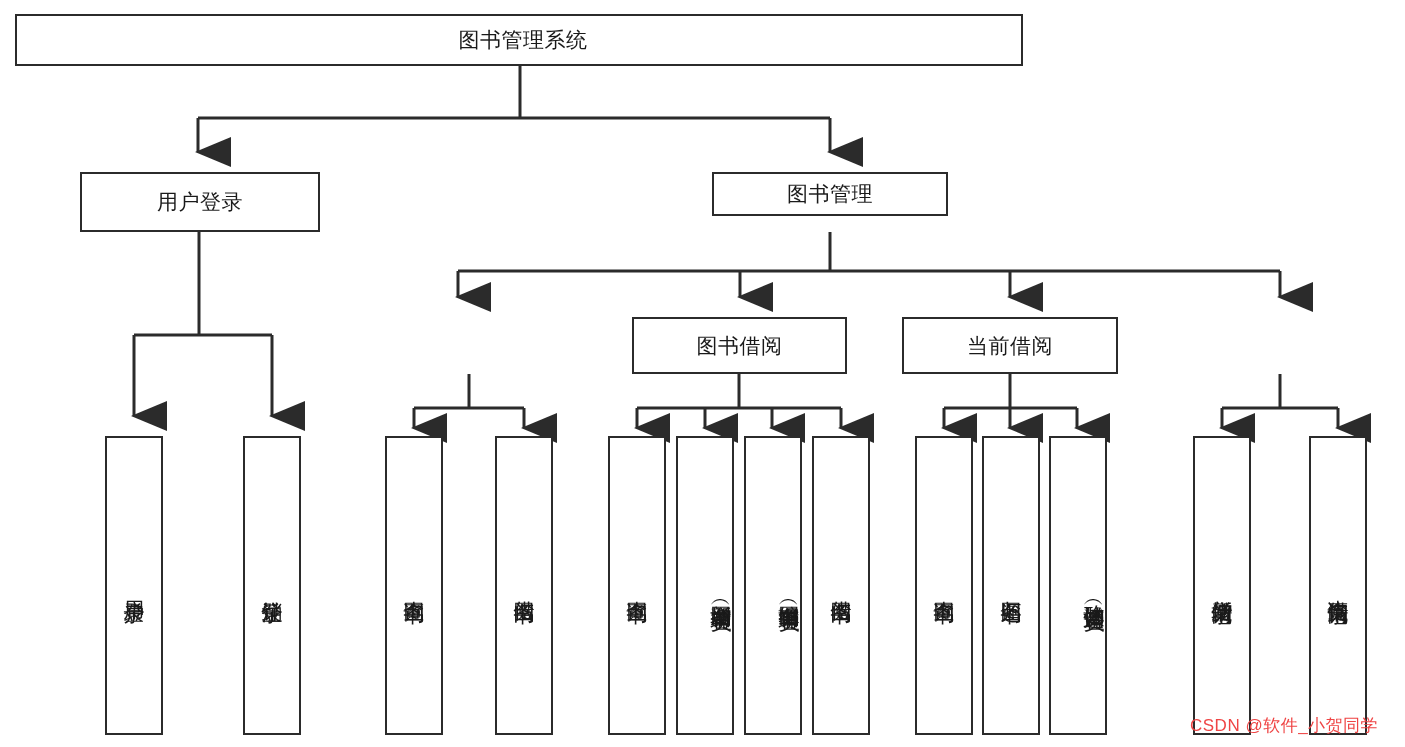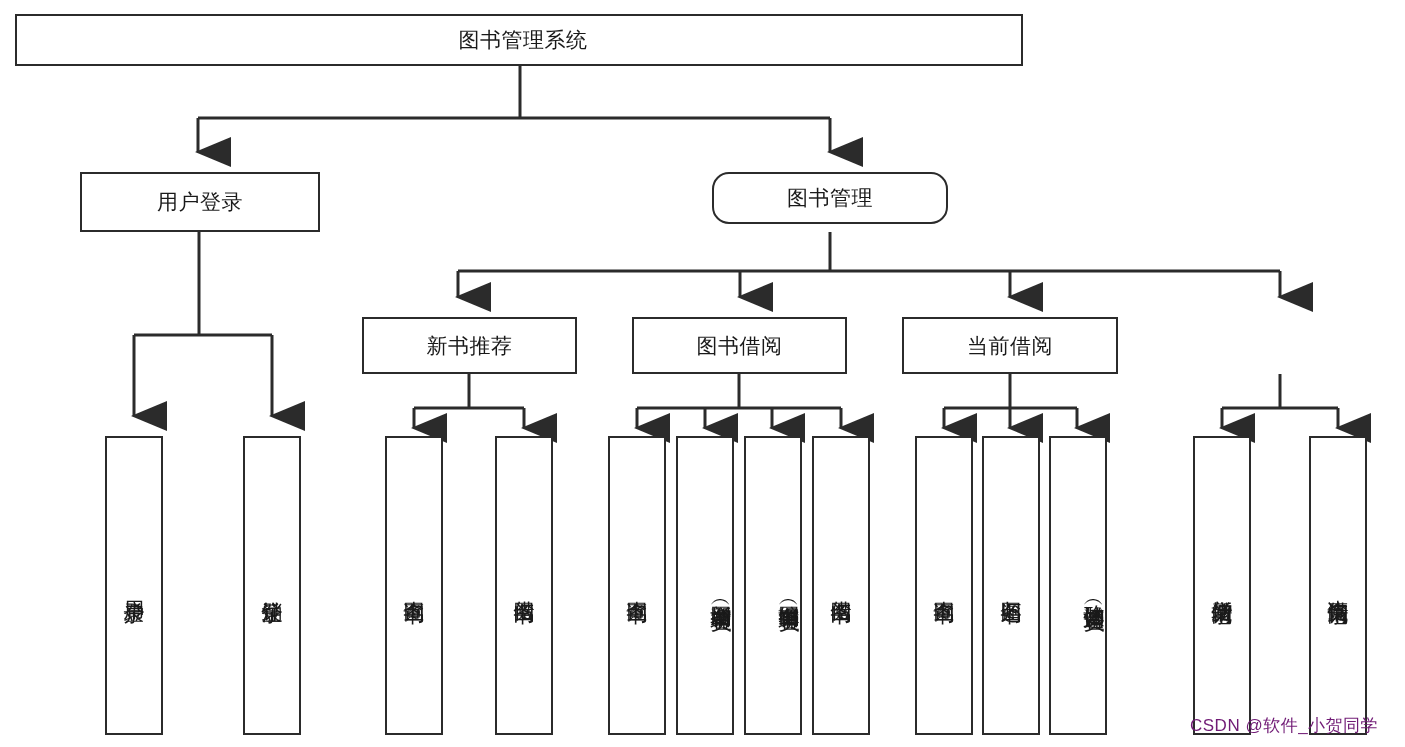--- a/index.html
+++ b/index.html
@@ -52,21 +52,21 @@
   }
   .node.vert.centered {
     align-items: center;
     padding-top: 0;
   }
   .watermark {
     position: absolute;
     left: 1190px;
     top: 714px;
     font-size: 17px;
-    color: #701a75;
+    color: #ef4444;
     letter-spacing: 0.5px;
     white-space: nowrap;
     font-family: "Liberation Sans", "DejaVu Sans", sans-serif;
     text-align: right;
   }
 </style>
 </head>
 <body>
 
 <div id="diagram-root">
@@ -121,23 +121,22 @@
       <path d="M 1280 374 L 1280 408"></path>
       <path d="M 1222 408 L 1338 408"></path>
       <path d="M 1222 408 L 1222 428" marker-end="url(#arrow)"></path>
       <path d="M 1338 408 L 1338 428" marker-end="url(#arrow)"></path>
     </g>
   </svg>
 
   <div class="node horiz" style="left:15px; top:14px; width:1008px; height:52px;padding-left:8px;">图书管理系统</div>
 
   <div class="node horiz" style="left:80px; top:172px; width:240px; height:60px;">用户登录</div>
-  <div class="node horiz" style="left:712px; top:172px; width:236px; height:52px;border-radius:17px;">图书管理</div>
+  <div class="node horiz" style="left:712px; top:172px; width:236px; height:44px;">图书管理</div>
 
-  <div class="node horiz" style="left:362px; top:317px; width:215px; height:57px;">新书推荐</div>
   <div class="node horiz" style="left:902px; top:317px; width:216px; height:57px;">当前借阅</div>
   <div class="node horiz" style="left:632px; top:317px; width:215px; height:57px;">图书借阅</div>
 
   <div class="node vert centered" style="left:105px; top:436px; width:58px; height:299px;">用户登录</div>
   <div class="node vert centered" style="left:243px; top:436px; width:58px; height:299px;">注销登录</div>
 
   <div class="node vert centered" style="left:385px; top:436px; width:58px; height:299px;">查询图书</div>
   <div class="node vert centered" style="left:495px; top:436px; width:58px; height:299px;">借阅图书</div>
 
   <div class="node vert centered" style="left:608px; top:436px; width:58px; height:299px;">查询图书</div>

